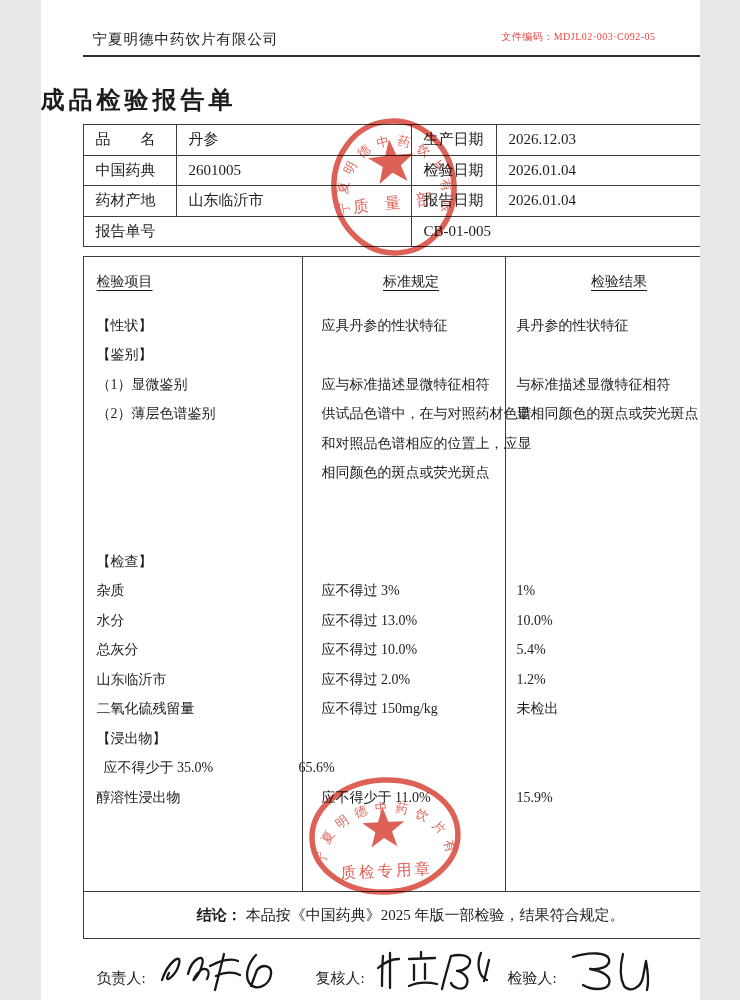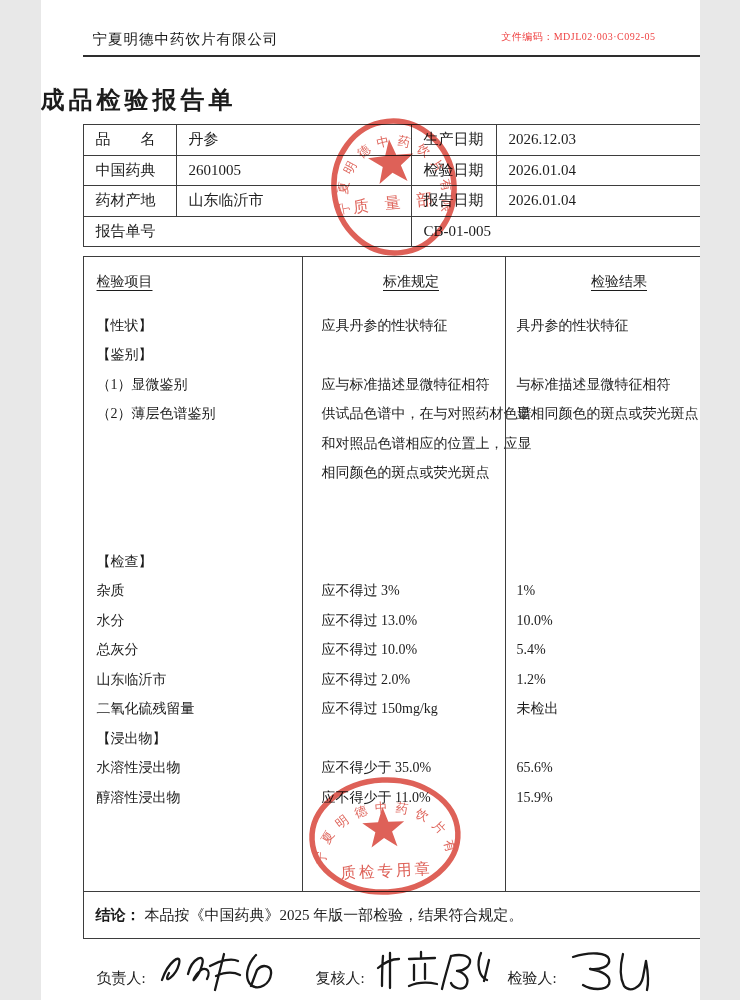--- a/index.html
+++ b/index.html
@@ -32,21 +32,21 @@
   .mt-body{padding-top:20px;}
   .trow{display:flex;height:29.5px;align-items:center;}
   .trow .c{white-space:nowrap;overflow:visible;}
   .trow .c1{width:218px;padding-left:13px;box-sizing:border-box;}
   .trow .c2{width:203px;padding-left:20px;box-sizing:border-box;}
   .trow .c3{flex:1;padding-left:12px;box-sizing:border-box;}
   .spacer-row{height:59px;}
   
   .conclusion{position:absolute;left:42px;top:891px;width:644px;height:48px;
               border:1.6px solid #3d3d3d;box-sizing:border-box;display:flex;
-              align-items:center;padding-left:12px;font-size:15px;}
+              align-items:center;padding-left:12px;font-size:15px;justify-content:center;}
   .conclusion b{margin-right:4px;}
   
   .signatures{position:absolute;left:42px;top:942px;width:656px;height:56px;}
   .sig-group{position:absolute;display:flex;align-items:center;font-size:15px;}
   .sig-group.g1{left:14px;top:18px;} .sig-group.g2{left:233px;top:18px;} .sig-group.g3{left:425px;top:18px;}
   .sig-group svg{margin-left:6px;margin-top:-14px;}
   .sig-path{fill:none;stroke:#181818;stroke-width:2.3;stroke-linecap:round;stroke-linejoin:round;}
   
   .stamp{position:absolute;mix-blend-mode:multiply;opacity:.85;}
   .stamp-top{left:286px;top:113px;transform:rotate(-6deg);}
@@ -172,21 +172,20 @@
           <div class="c c1">二氧化硫残留量</div>
           <div class="c c2">应不得过 150mg/kg</div>
           <div class="c c3">未检出</div>
         </div>
       <div class="trow">
           <div class="c c1">【浸出物】</div>
           <div class="c c2"></div>
           <div class="c c3"></div>
         </div>
       <div class="trow">
-          <div class="c c1">水溶性浸出物</div>
           <div class="c c2">应不得少于 35.0%</div>
           <div class="c c3">65.6%</div>
         </div>
       <div class="trow">
           <div class="c c1">醇溶性浸出物</div>
           <div class="c c2">应不得少于 11.0%</div>
           <div class="c c3">15.9%</div>
         </div>
     </div>
   </div>

